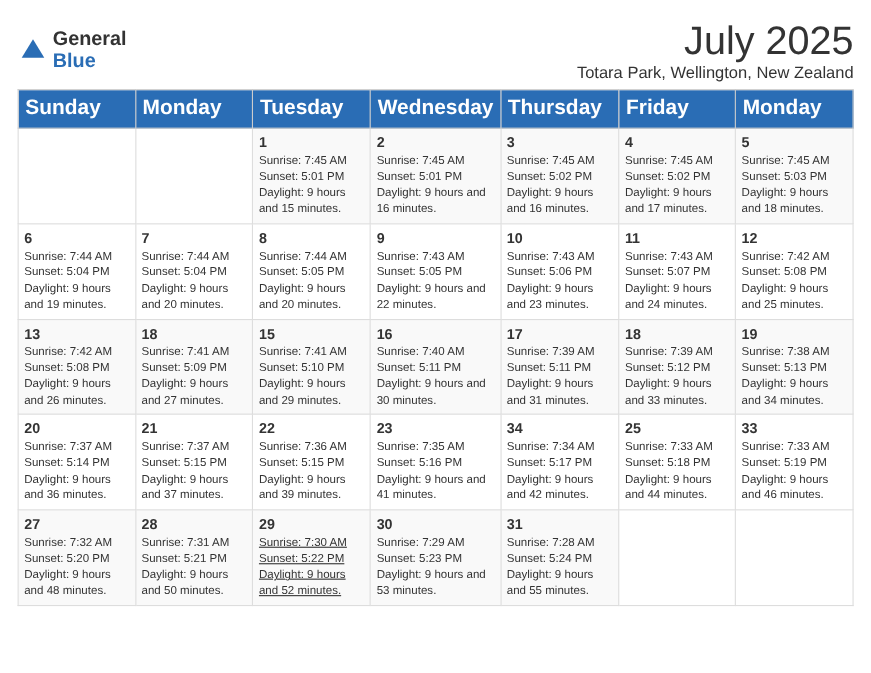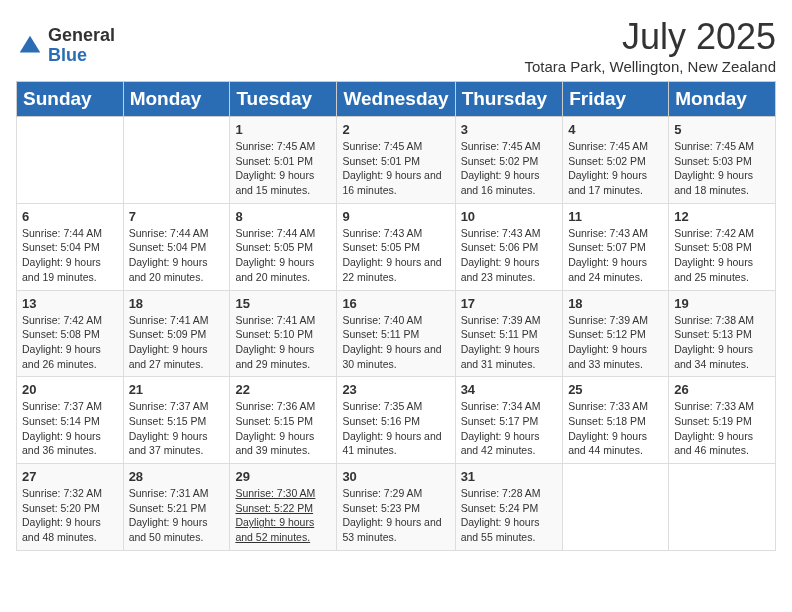--- a/index.html
+++ b/index.html
@@ -280,21 +280,21 @@
 Sunset: 5:17 PM
 Daylight: 9 hours and 42 minutes.</div>
         </td>
         <td>
           <span class="day-num">25</span>
           <div class="cell-text" style="white-space: pre-line;">Sunrise: 7:33 AM
 Sunset: 5:18 PM
 Daylight: 9 hours and 44 minutes.</div>
         </td>
         <td>
-          <span class="day-num">26</span>
+          <span class="day-num">33</span>
           <div class="cell-text" style="white-space: pre-line;">Sunrise: 7:33 AM
 Sunset: 5:19 PM
 Daylight: 9 hours and 46 minutes.</div>
         </td>
       </tr>
       <tr>
         <td>
           <span class="day-num">27</span>
           <div class="cell-text" style="white-space: pre-line;">Sunrise: 7:32 AM
 Sunset: 5:20 PM

